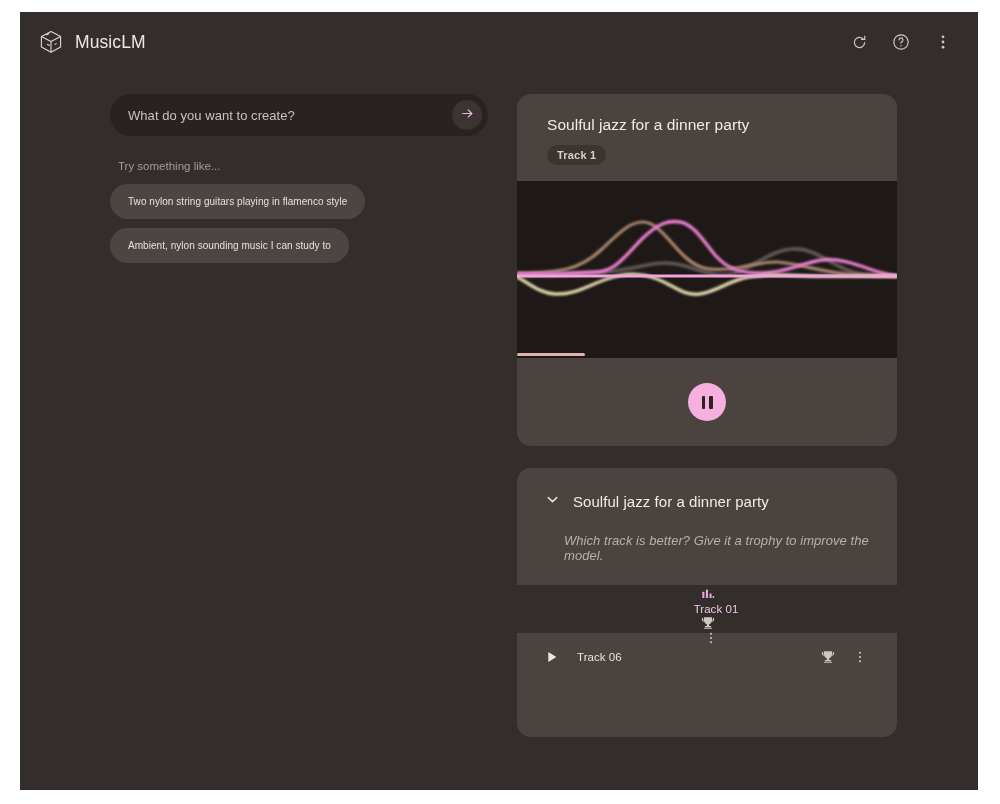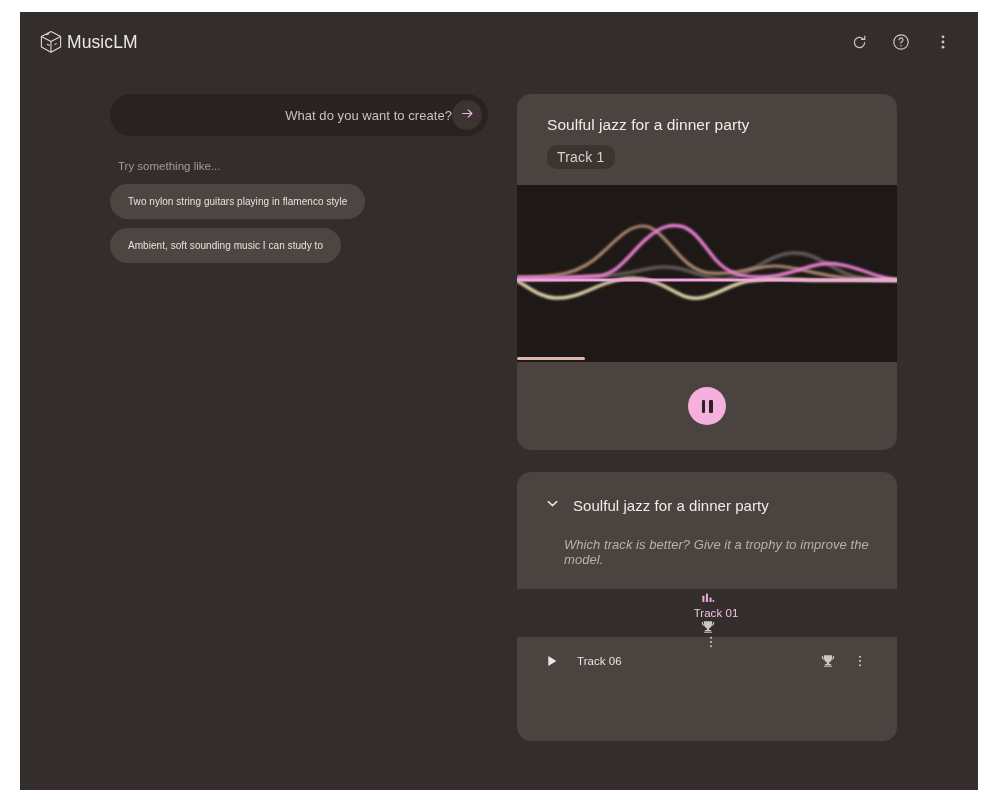--- a/index.html
+++ b/index.html
@@ -28,21 +28,21 @@
     left: 0; top: 0;
     width: 958px;
     height: 60px;
     display: flex;
     align-items: center;
     padding: 0 20px 0 18px;
   }
   .brand {
     display: flex;
     align-items: center;
-    gap: 3px;
+    gap: 11px;
   }
   .cube-icon { width: 26px; height: 26px; display: block; }
   .brand-name {
     color: #ece7e4;
     font-size: 17.5px;
     letter-spacing: 0.1px;
   }
   .header-spacer { flex: 1; }
   .header-actions {
     display: flex;
@@ -66,21 +66,20 @@
   }
   .prompt-box {
     width: 378px;
     height: 42px;
     background: #282220;
     border-radius: 21px;
     display: flex;
     align-items: center;
     padding: 0 6px 0 18px;
     cursor: text;
-    text-align: right;
   }
   .prompt-placeholder {
     flex: 1;
     color: #c9c2bd;
     font-size: 13px;
     letter-spacing: 0.05px;
   }
   .submit-btn {
     width: 30px; height: 30px;
     border-radius: 50%;
@@ -129,24 +128,25 @@
   .player-title {
     color: #f1ece9;
     font-size: 15.5px;
     letter-spacing: 0.05px;
   }
   .track-pill {
     display: inline-block;
     margin-top: 11px;
     background: #3b3431;
     color: #d7d1cd;
-    font-size: 14px;
+    font-size: 11px;
     border-radius: 10px;
     padding: 4px 10px;
     letter-spacing: 0.2px;
+    font-weight: bold;
   }
   .wave-wrap {
     position: relative;
     width: 380px;
     height: 177px;
     background: #1e1816;
     overflow: hidden;
   }
   .wave-wrap svg { display: block; width: 380px; height: 177px; }
   .progress-track {
@@ -296,21 +296,21 @@
             <path d="M9.8 4.6 L14.2 9 L9.8 13.4"></path>
           </svg>
         </span>
       </span>
     </div>
 
     <div class="try-label">Try something like...</div>
 
     <div class="chips">
       <div class="chip">Two nylon string guitars playing in flamenco style</div>
-      <div class="chip">Ambient, soft sounding music I can study to</div>
+      <div class="chip">Ambient, nylon sounding music I can study to</div>
     </div>
   </div>
 
   <div class="right-col">
 
     <div class="player-card">
       <div class="player-head">
         <div class="player-title">Soulful jazz for a dinner party</div>
         <div class="track-pill">Track 1</div>
       </div>

